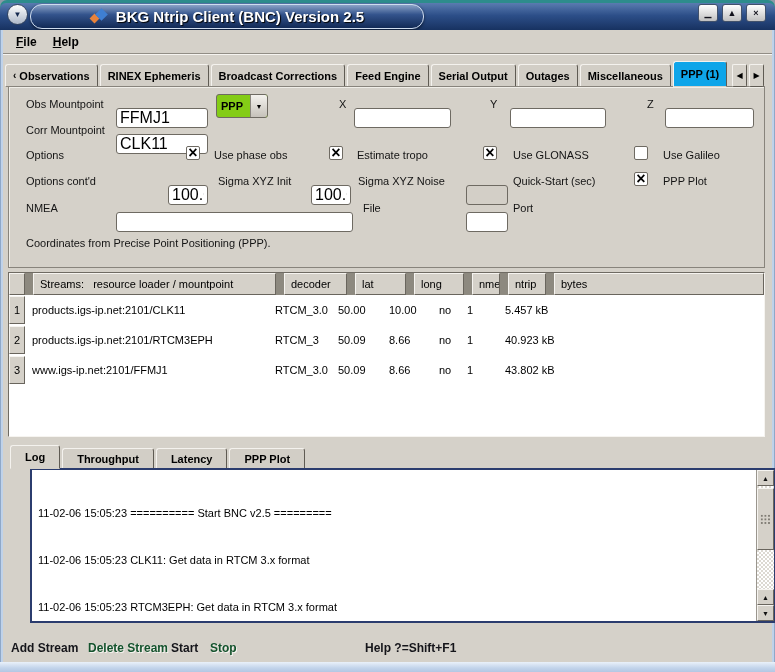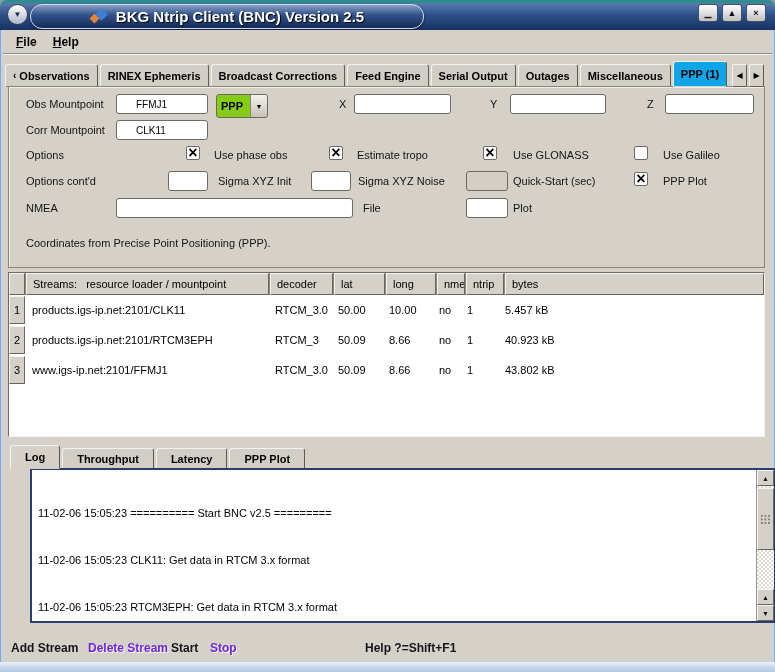--- a/index.html
+++ b/index.html
@@ -48,21 +48,21 @@
   .tab-overflow{font-weight:bold;font-size:10px;}
   .tab-scrolls{position:absolute;right:8px;top:34px;display:flex;gap:2px;z-index:3;}
   .tab-scroll-btn{width:15px;height:23px;box-sizing:border-box;background:#d5d1c9;
     border:1px solid;border-color:#f4f2ee #5f5b53 #5f5b53 #f4f2ee;border-radius:2px;
     display:flex;align-items:center;justify-content:center;font-size:8px;cursor:default;}
   
   .panel{position:absolute;left:5px;top:56px;width:757px;height:182px;box-sizing:border-box;
     background:#d5d1c9;border:1px solid #88847c;box-shadow:inset 1px 1px 0 #f0eee8;z-index:1;}
   .lbl{position:absolute;white-space:nowrap;font-size:11px;color:#141414;}
   .field{position:absolute;height:20px;box-sizing:border-box;background:#fff;
-    border:1px solid #6e6a62;border-radius:3px;font-family:inherit;font-size:10px;padding:0 19px;outline:none;}
+    border:1px solid #6e6a62;border-radius:3px;font-family:inherit;font-size:16px;padding:0 3px;outline:none;margin-top:14px;}
   .field.off{background:#d3cfc7;}
   .cb{position:absolute;width:14px;height:14px;box-sizing:border-box;background:#fff;
     border:1px solid #6e6a62;border-radius:2px;display:flex;align-items:center;justify-content:center;
     font-weight:900;font-size:16px;line-height:10px;color:#000;cursor:default;}
   .combo{position:absolute;left:207px;top:7px;width:52px;height:24px;box-sizing:border-box;display:flex;
     background:#84cc16;border:1px solid #6e6a62;border-radius:3px;overflow:hidden;cursor:default;}
   .combo-text{flex:1;display:flex;align-items:center;padding-left:4px;font-weight:bold;}
   .combo-btn{width:16px;background:linear-gradient(180deg,#f4f2ee,#c6c2ba);border-left:1px solid #8a867e;
     display:flex;align-items:center;justify-content:center;font-size:7px;}
   .obs-label{left:17px;top:11px}   .obs-field{left:107px;top:7px;width:92px}
@@ -80,21 +80,21 @@
   .sigmanoise-field{left:302px;top:84px;width:40px} .sigmanoise-label{left:349px;top:88px}
   .quick-field{left:457px;top:84px;width:42px}      .quick-label{left:504px;top:88px}
   .cb-pppplot{left:625px;top:85px} .pppplot-label{left:654px;top:88px}
   .nmea-label{left:17px;top:115px} .nmea-field{left:107px;top:111px;width:237px}
   .file-label{left:354px;top:115px}.file-field{left:457px;top:111px;width:42px}
   .port-label{left:504px;top:115px}
   .note{left:17px;top:150px}
   
   .stable{position:absolute;left:5px;top:242px;width:757px;height:165px;box-sizing:border-box;
     background:#fff;border:1px solid;border-color:#6f6b63 #f6f4f0 #f6f4f0 #6f6b63;}
-  .thead{display:flex;height:22px;background:#8d897f;gap:1px;}
+  .thead{display:flex;height:22px;background:#8d897f;gap:8px;}
   .th{box-sizing:border-box;background:#d5d1c9;border:1px solid;border-color:#f6f4f0 #69655d #69655d #f6f4f0;
     display:flex;align-items:center;padding-left:6px;white-space:pre;overflow:hidden;font-size:11px;cursor:default;}
   .w-num{width:16px;padding-left:0;justify-content:center}
   .w-mount{width:243px}.w-dec{width:63px}.w-lat{width:51px}.w-long{width:50px}
   .w-nmea{width:28px}.w-ntrip{width:38px}.w-bytes{flex:1}
   .trow{display:flex;height:30px;}
   .rownum{width:16px;box-sizing:border-box;background:#d5d1c9;margin:1px 0;
     border:1px solid;border-color:#f6f4f0 #69655d #69655d #f6f4f0;
     display:flex;align-items:center;justify-content:center;font-size:11px;cursor:default;}
   .td{box-sizing:border-box;display:flex;align-items:center;padding-left:7px;
@@ -118,21 +118,21 @@
     display:flex;align-items:center;justify-content:center;font-size:7px;color:#111;cursor:default;}
   .sb-thumb{height:62px;box-sizing:border-box;background:#d5d1c9;flex:none;margin-top:2px;
     border:1px solid;border-color:#f6f4f0 #69655d #69655d #f6f4f0;
     display:flex;align-items:center;justify-content:center;cursor:default;}
   .grip{width:11px;height:11px;
     background-image:radial-gradient(circle,#7f7b73 0.9px,transparent 1.1px);background-size:3.6px 3.6px;}
   .sb-track{flex:1;}
   
   .footer-btn{position:absolute;top:611px;font-weight:bold;font-size:12px;color:#15151a;
     white-space:nowrap;cursor:default;}
-  .footer-btn.off{color:#6d28d9;text-shadow:1px 1px 0 #f6f4f0;}
+  .footer-btn.off{color:#14532d;text-shadow:1px 1px 0 #f6f4f0;}
   .fb-add{left:8px}.fb-del{left:85px}.fb-start{left:168px}.fb-stop{left:207px}.fb-help{left:362px}
 </style>
 </head>
 <body>
 
 <div class="window">
 
   <div class="titlebar">
     <div class="title-pill">
       <span class="app-icon">
@@ -240,21 +240,21 @@
       <span class="lbl sigmanoise-label">Sigma XYZ Noise</span>
       <input class="field off quick-field" value="" style="">
       <span class="lbl quick-label">Quick-Start (sec)</span>
       <span class="cb cb-pppplot">×</span>
       <span class="lbl pppplot-label">PPP Plot</span>
 
       <span class="lbl nmea-label">NMEA</span>
       <input class="field nmea-field" value="" style="">
       <span class="lbl file-label">File</span>
       <input class="field file-field" value="" style="">
-      <span class="lbl port-label">Plot</span>
+      <span class="lbl port-label">Port</span>
 
       <span class="lbl note">Coordinates from Precise Point Positioning (PPP).</span>
     </div>
 
     <div class="stable">
       <div class="thead">
         <div class="th w-num"></div>
         <div class="th w-mount">Streams:   resource loader / mountpoint</div>
         <div class="th w-dec">decoder</div>
         <div class="th w-lat">lat</div>

